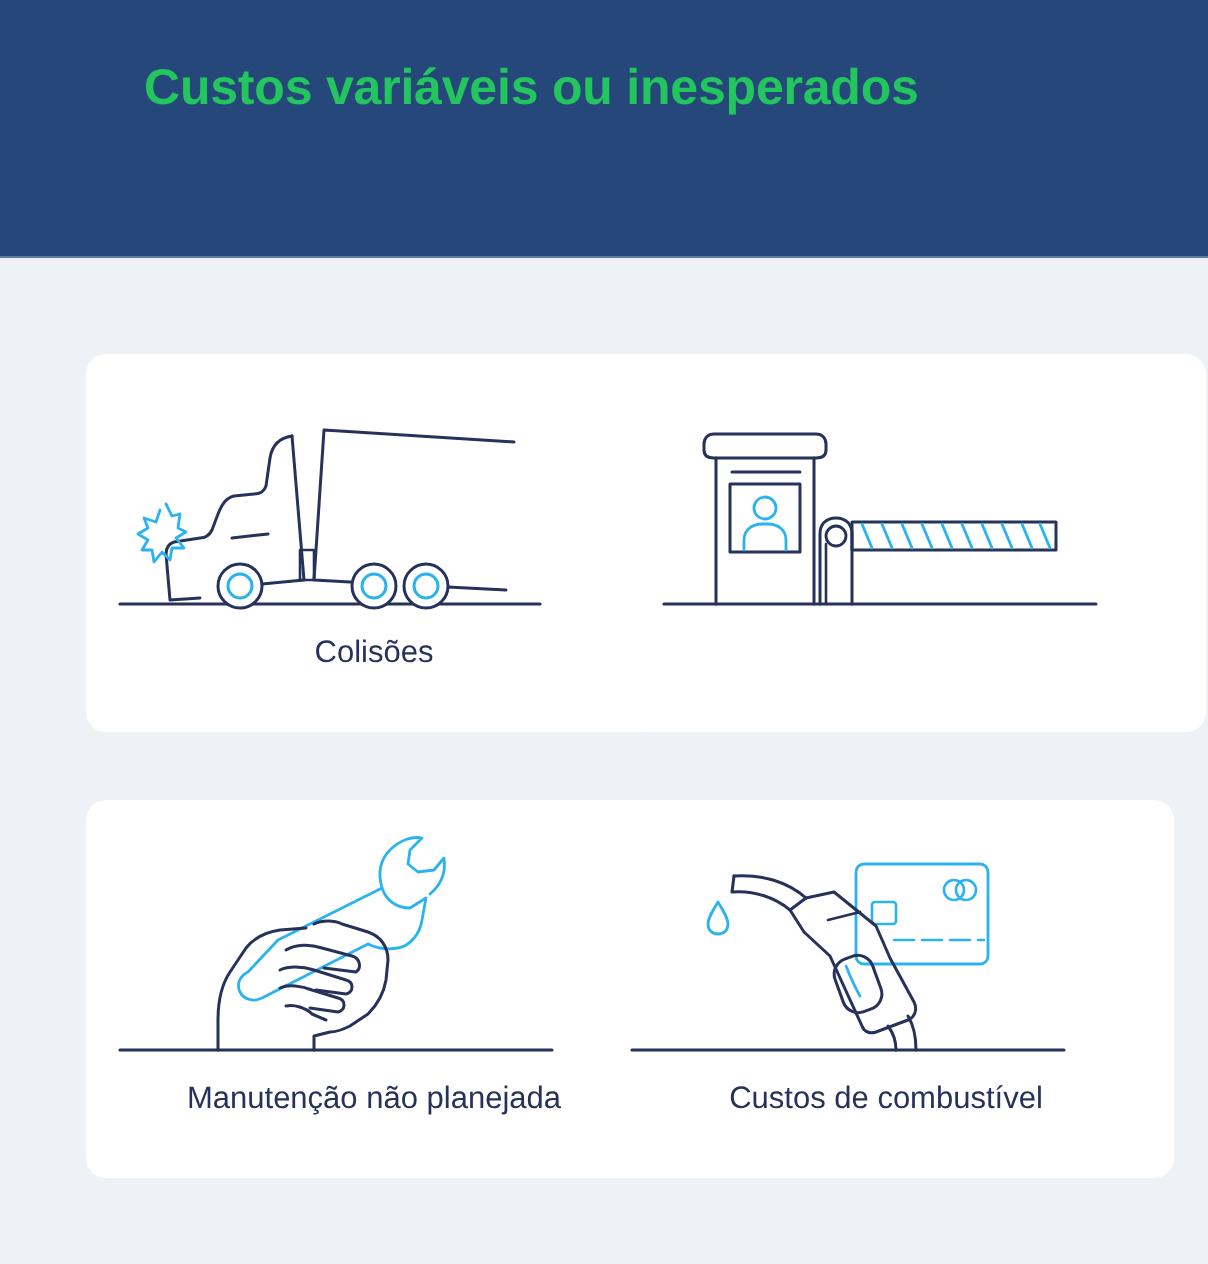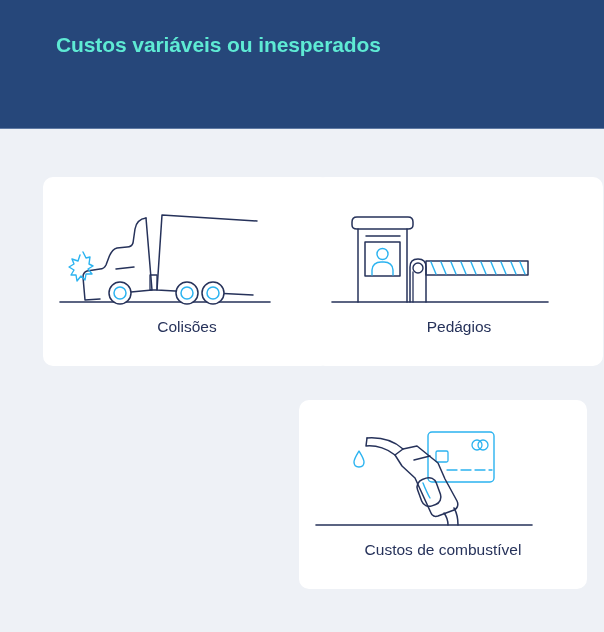--- a/index.html
+++ b/index.html
@@ -8,25 +8,25 @@
     background: #eef1f6;
     font-family: "Liberation Sans", "DejaVu Sans", sans-serif;
   }
   .page { position: relative; width: 604px; height: 632px; background: #eef1f6; }
   .header {
     position: absolute; left: 0; top: 0; width: 604px; height: 129px;
     background: #26477a;
     border-bottom: 1px solid #5f7aa3;
   }
   .header h1 {
-    position: absolute; left: 56px; top: 30px;
-    color: #5eead4;
+    position: absolute; left: 72px; top: 30px;
+    color: #22c55e;
     font-family: "Liberation Sans", sans-serif;
     font-weight: bold;
-    font-size: 21px;
+    font-size: 25px;
     line-height: 29px;
     letter-spacing: -0.1px;
   }
   .header h1 .l2 { display: block; padding-left: 16px; }
   .card {
     position: absolute;
     width: 288px; height: 189px;
     background: #ffffff;
     border-radius: 10px;
   }
@@ -108,23 +108,39 @@
         <line x1="136" y1="85" x2="141" y2="97"></line>
         <line x1="146" y1="85" x2="151" y2="97"></line>
         <line x1="156" y1="85" x2="161" y2="97"></line>
         <line x1="166" y1="85" x2="171" y2="97"></line>
         <line x1="176" y1="85" x2="181" y2="97"></line>
         <line x1="186" y1="85" x2="191" y2="97"></line>
         <line x1="196" y1="85" x2="201" y2="97"></line>
         <line x1="205" y1="85" x2="210" y2="97"></line>
       </g>
     </svg>
-    <div class="label">Pedágios</div>
   </div>
 
+  <div class="card" id="card-3">
+    <svg width="249" height="189" viewBox="0 0 249 189" fill="none" stroke-linecap="round" stroke-linejoin="round">
+
+      <line x1="17" y1="125" x2="233" y2="125" stroke="#26325a" stroke-width="1.6"></line>
+
+      <path d="M96,70 L148,44 C150,50 155,54 162,54 L170,49 L168,60 C167,67 162,73 156,74 C150,75 145,74 141,72 L88,99 C84,101 79,100 77,96 C75,92 77,88 81,86 Z" stroke="#2bb3f0" stroke-width="1.4"></path>
+      <path d="M148,44 C146,37 147,30 152,25 C157,20 163,18 168,19 L162,25 L161,32 L166,36 L174,35 L179,29 C180,36 178,42 172,47" stroke="#2bb3f0" stroke-width="1.4"></path>
+
+      <path d="M66,125 L66,110 C66,100 68,92 72,86 L80,74 C84,69 90,66 97,65 L110,64" stroke="#26325a" stroke-width="1.5"></path>
+      <path d="M114,62 C118,60 124,60 128,62 L141,66 C147,68 151,73 151,80 L150,90 C149,96 146,102 141,107 L132,113 C128,115 125,116 122,116 L114,118 L114,125" stroke="#26325a" stroke-width="1.5"></path>
+      <path d="M100,75 C105,72 112,72 118,74 L133,78 C137,79 138,84 135,86 L119,84" stroke="#26325a" stroke-width="1.5"></path>
+      <path d="M97,85 C101,83 108,83 114,85 L130,90 C134,91 134,96 130,97 L115,95" stroke="#26325a" stroke-width="1.5"></path>
+      <path d="M97,94 C101,92 108,93 113,95 L126,99 C130,100 130,105 126,106 L112,104" stroke="#26325a" stroke-width="1.5"></path>
+      <path d="M100,103 C104,102 110,104 113,107 L120,110" stroke="#26325a" stroke-width="1.5"></path>
+    </svg>
+    <div class="label">Manutenção não planejada</div>
+  </div>
 
   <div class="card" id="card-4">
     <svg width="249" height="189" viewBox="0 0 249 189" fill="none" stroke-linecap="round" stroke-linejoin="round">
 
       <line x1="17" y1="125" x2="233" y2="125" stroke="#26325a" stroke-width="1.6"></line>
 
       <rect x="129" y="32" width="66" height="50" rx="4" stroke="#2bb3f0" stroke-width="1.4"></rect>
       <circle cx="178" cy="45" r="5" stroke="#2bb3f0" stroke-width="1.3"></circle>
       <circle cx="184" cy="45" r="5" stroke="#2bb3f0" stroke-width="1.3"></circle>
       <rect x="137" y="51" width="12" height="11" rx="1.5" stroke="#2bb3f0" stroke-width="1.3"></rect>

